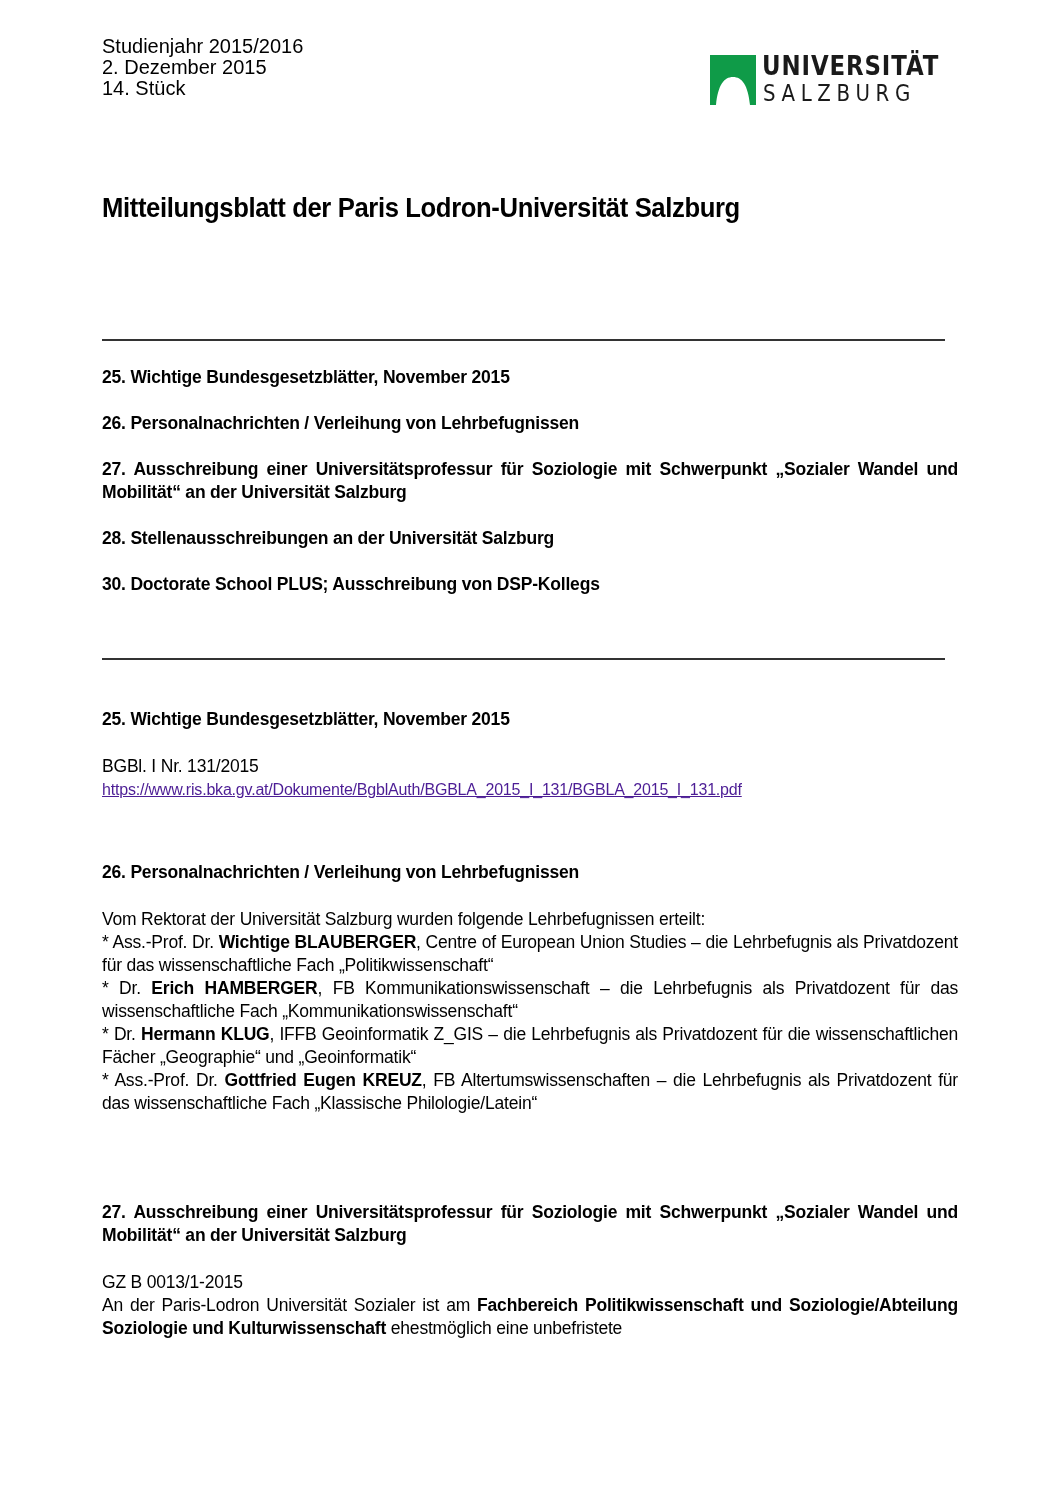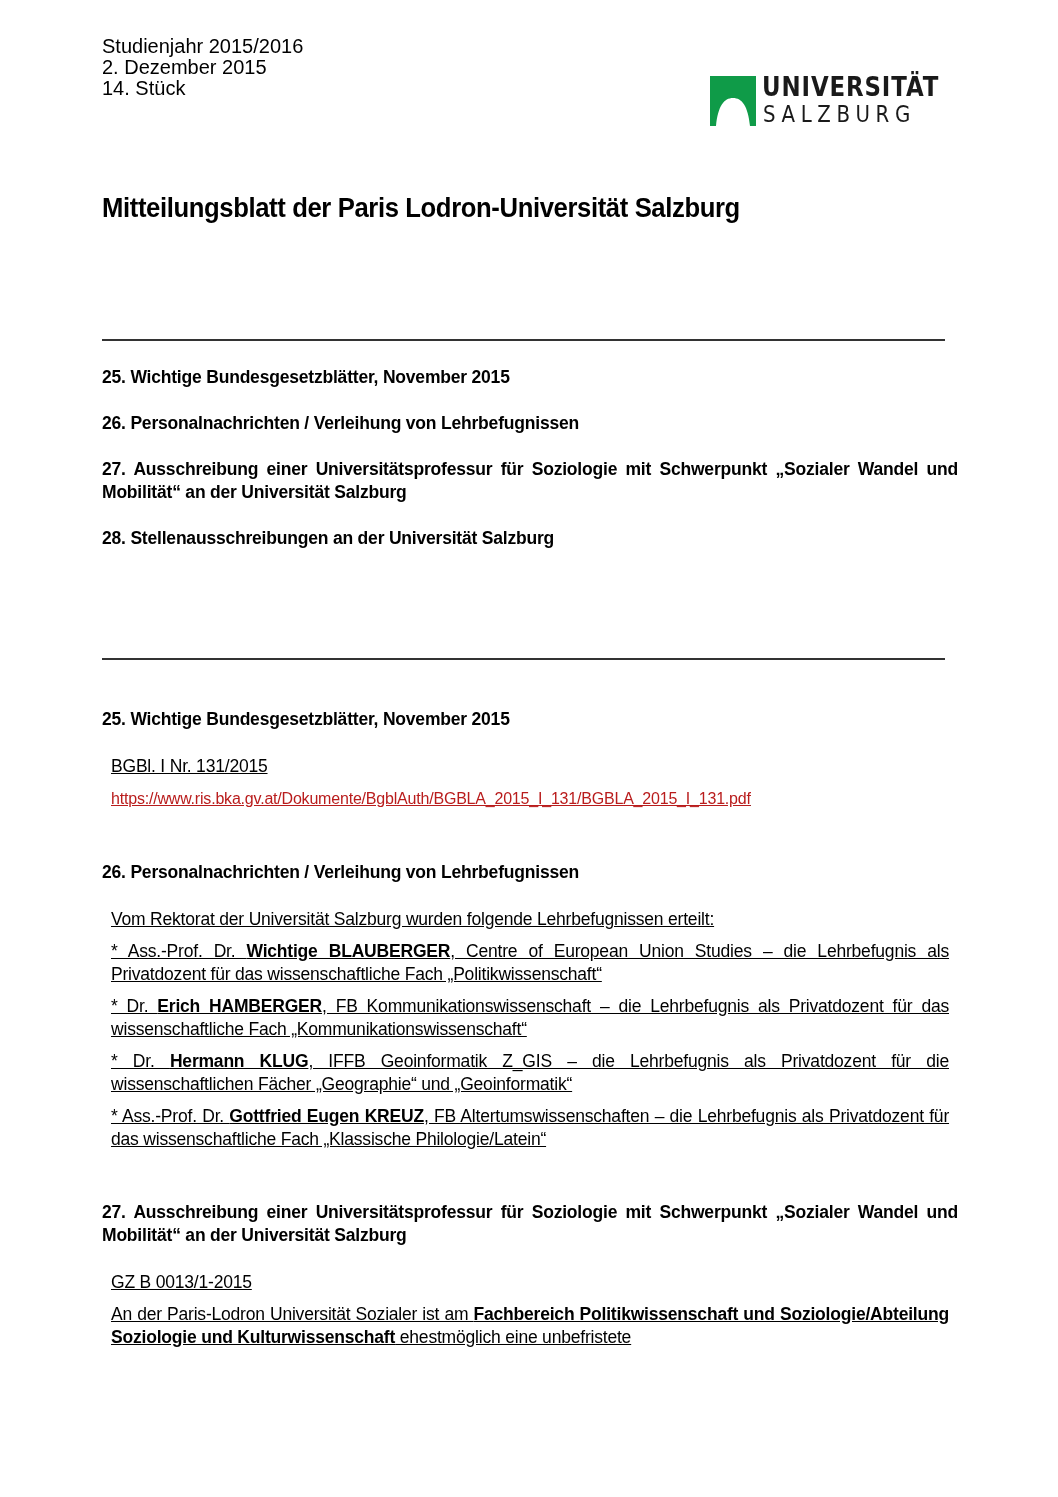--- a/index.html
+++ b/index.html
@@ -1,32 +1,32 @@
 <!DOCTYPE html>
 <html><head>
   <meta charset="utf-8">
   <style>
     html, body { margin: 0; padding: 0; background: #ffffff; }
     body {
       width: 1058px; height: 1497px; position: relative; overflow: hidden;
       font-family: "Liberation Sans", sans-serif; color: #000;
     }
     .meta { position: absolute; left: 102px; top: 36px; font-size: 20px; line-height: 21px; }
-    .logo { position: absolute; left: 710px; top: 76px; width: 215px; height: 52px; text-align: right; }
+    .logo { position: absolute; left: 710px; top: 55px; width: 215px; height: 52px; text-align: right; }
     .logo .mark { position: absolute; left: 0; top: 0; width: 46px; height: 50px; }
     .logo .l1 { position: absolute; left: 52px; top: -4px; font-size: 26px; font-weight: bold; letter-spacing: 1px; color: #1a1a1a; font-family: "DejaVu Sans", sans-serif; transform: scaleX(0.88); transform-origin: left top; }
     .logo .l2 { position: absolute; left: 53px; top: 25px; font-size: 23px; letter-spacing: 6.5px; color: #1a1a1a; font-family: "DejaVu Sans", sans-serif; transform: scaleX(0.86); transform-origin: left top; }
     h1.title { position: absolute; left: 102px; top: 193px; margin: 0; font-size: 27px; font-weight: bold; letter-spacing: -0.4px; transform: scaleX(0.95); transform-origin: left top; }
     .rule { position: absolute; left: 102px; width: 843px; height: 0; border-top: 2px solid #333; }
     .toc { position: absolute; left: 102px; width: 856px; top: 366px; }
     .toc-item { font-weight: bold; font-size: 17.5px; line-height: 23px; margin-bottom: 23px; text-align: justify; letter-spacing: -0.2px; }
     .sec { position: absolute; left: 102px; width: 856px; font-size: 17.5px; line-height: 23px; letter-spacing: -0.2px; }
     .sec h2 { font-size: 17.5px; font-weight: bold; margin: 0 0 24px 0; line-height: 23px; text-align: justify; }
-    .sec p { margin: 9px; text-align: justify; text-decoration: underline; }
-    a.link { color: #b91c1c; text-decoration: underline; font-size: 16px; }
+    .sec p { margin: 0; text-align: justify; }
+    a.link { color: #4c1d95; text-decoration: underline; font-size: 16px; }
     b { font-weight: bold; }
   </style>
 </head>
 <body>
 
 <div class="meta">
   <div>Studienjahr 2015/2016</div>
   <div>2. Dezember 2015</div>
   <div>14. Stück</div>
 </div>
@@ -41,20 +41,21 @@
 
 <h1 class="title">Mitteilungsblatt der Paris Lodron-Universität Salzburg</h1>
 
 <div class="rule" style="top:339px"></div>
 
 <div class="toc">
   <div class="toc-item">25. Wichtige Bundesgesetzblätter, November 2015</div>
   <div class="toc-item">26. Personalnachrichten / Verleihung von Lehrbefugnissen</div>
   <div class="toc-item">27. Ausschreibung einer Universitätsprofessur für Soziologie mit Schwerpunkt „Sozialer Wandel und Mobilität“ an der Universität Salzburg</div>
   <div class="toc-item">28. Stellenausschreibungen an der Universität Salzburg</div>
+  <div class="toc-item" style="margin-bottom:0">30. Doctorate School PLUS; Ausschreibung von DSP-Kollegs</div>
 </div>
 
 <div class="rule" style="top:658px"></div>
 
 <div class="sec" style="top:708px">
   <h2>25. Wichtige Bundesgesetzblätter, November 2015</h2>
   <p>BGBl. I Nr. 131/2015</p>
   <p><a class="link" href="#">https://www.ris.bka.gv.at/Dokumente/BgblAuth/BGBLA_2015_I_131/BGBLA_2015_I_131.pdf</a></p>
 </div>
 

